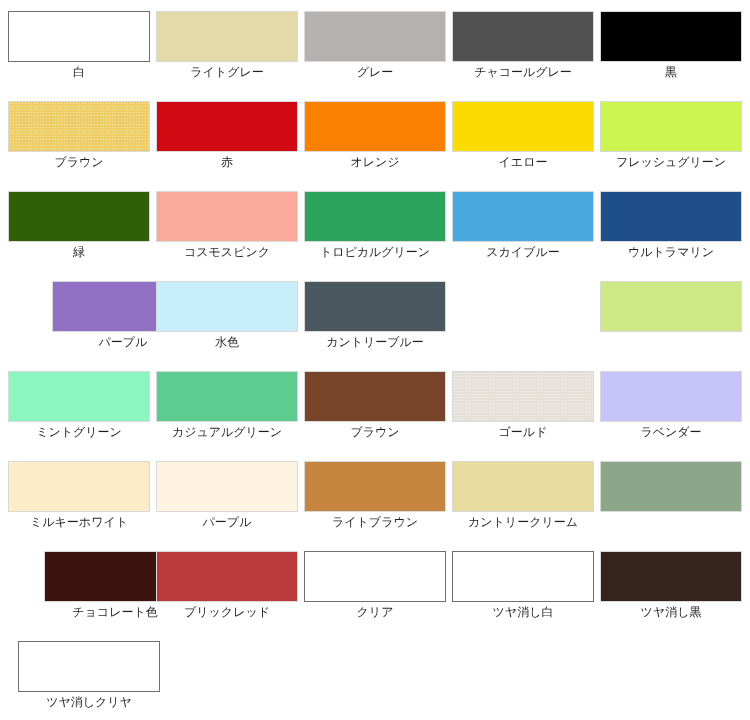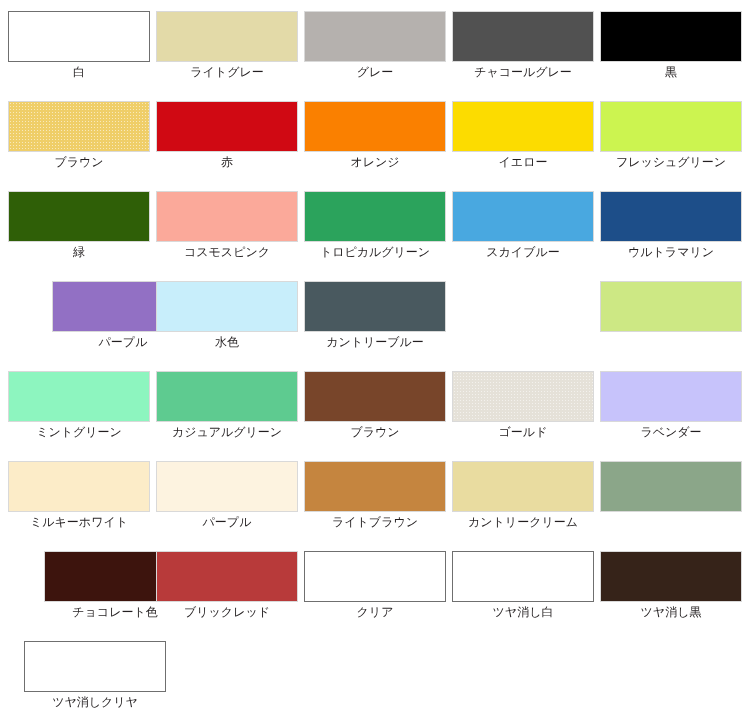--- a/index.html
+++ b/index.html
@@ -192,17 +192,17 @@
       <div class="swatch-label">クリア</div>
     </div>
     <div class="swatch-cell" style="left: 444px; top: 540px;">
       <div class="swatch-chip bordered" title="ツヤ消し白" style="background: rgb(255, 255, 255);"></div>
       <div class="swatch-label">ツヤ消し白</div>
     </div>
     <div class="swatch-cell" style="left: 592px; top: 540px;">
       <div class="swatch-chip hairline" title="ツヤ消し黒" style="background: rgb(54, 35, 25);"></div>
       <div class="swatch-label">ツヤ消し黒</div>
     </div>
-    <div class="swatch-cell" style="left: 16px; top: 630px; padding-left: 35px;">
+    <div class="swatch-cell" style="left: 10px; top: 630px; padding-left: 35px;">
       <div class="swatch-chip bordered" title="ツヤ消しクリヤ" style="background: rgb(255, 255, 255);"></div>
       <div class="swatch-label">ツヤ消しクリヤ</div>
     </div>
   </div>
 
 </body></html>

